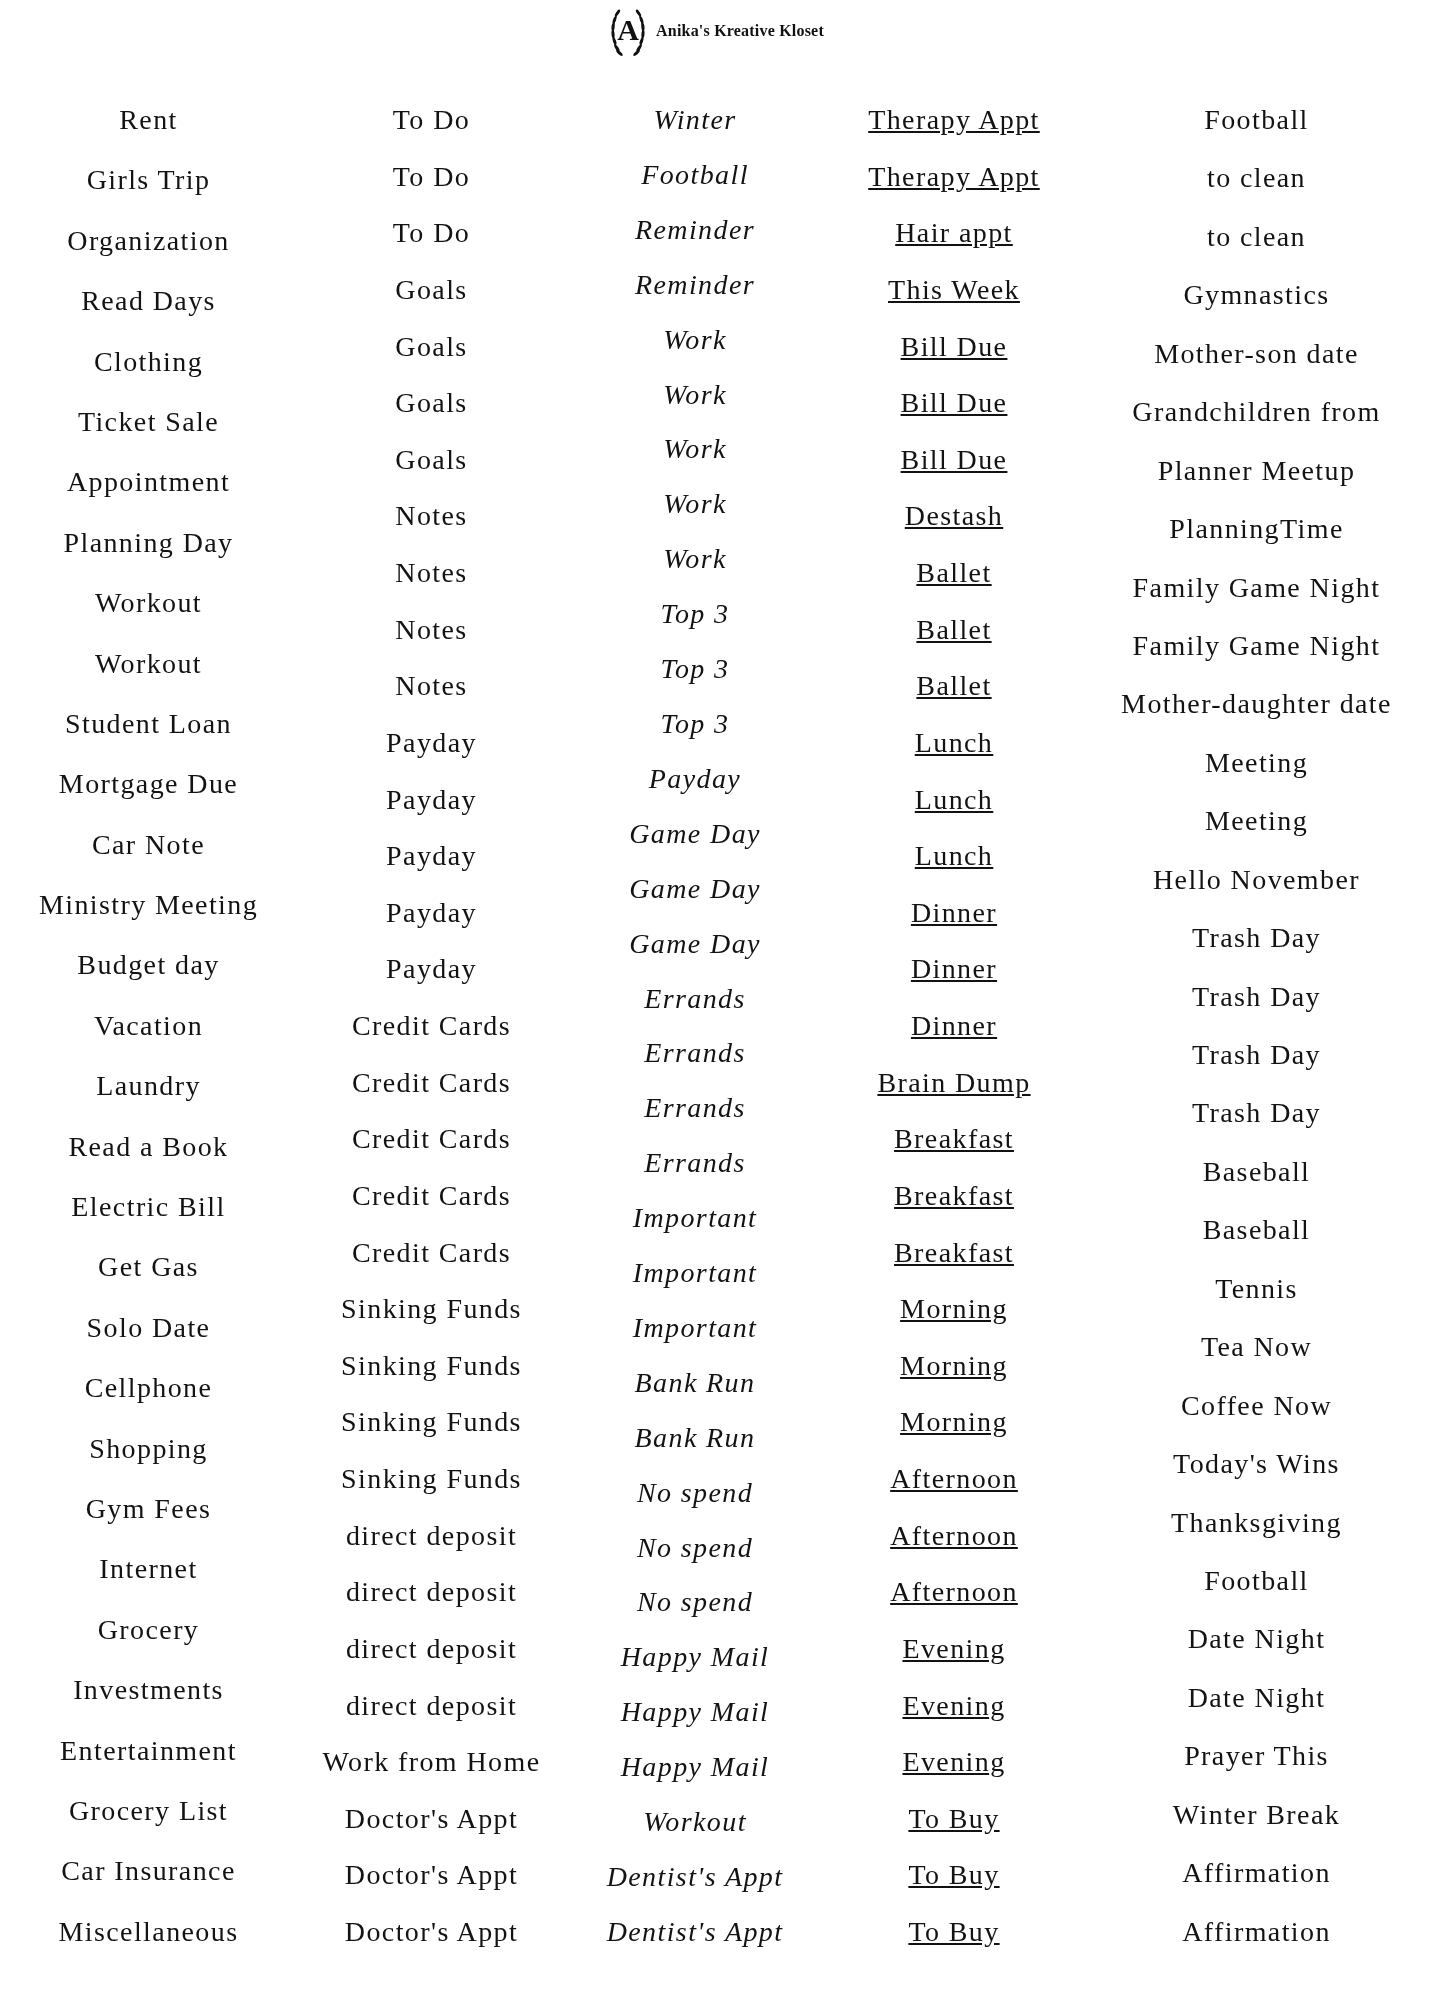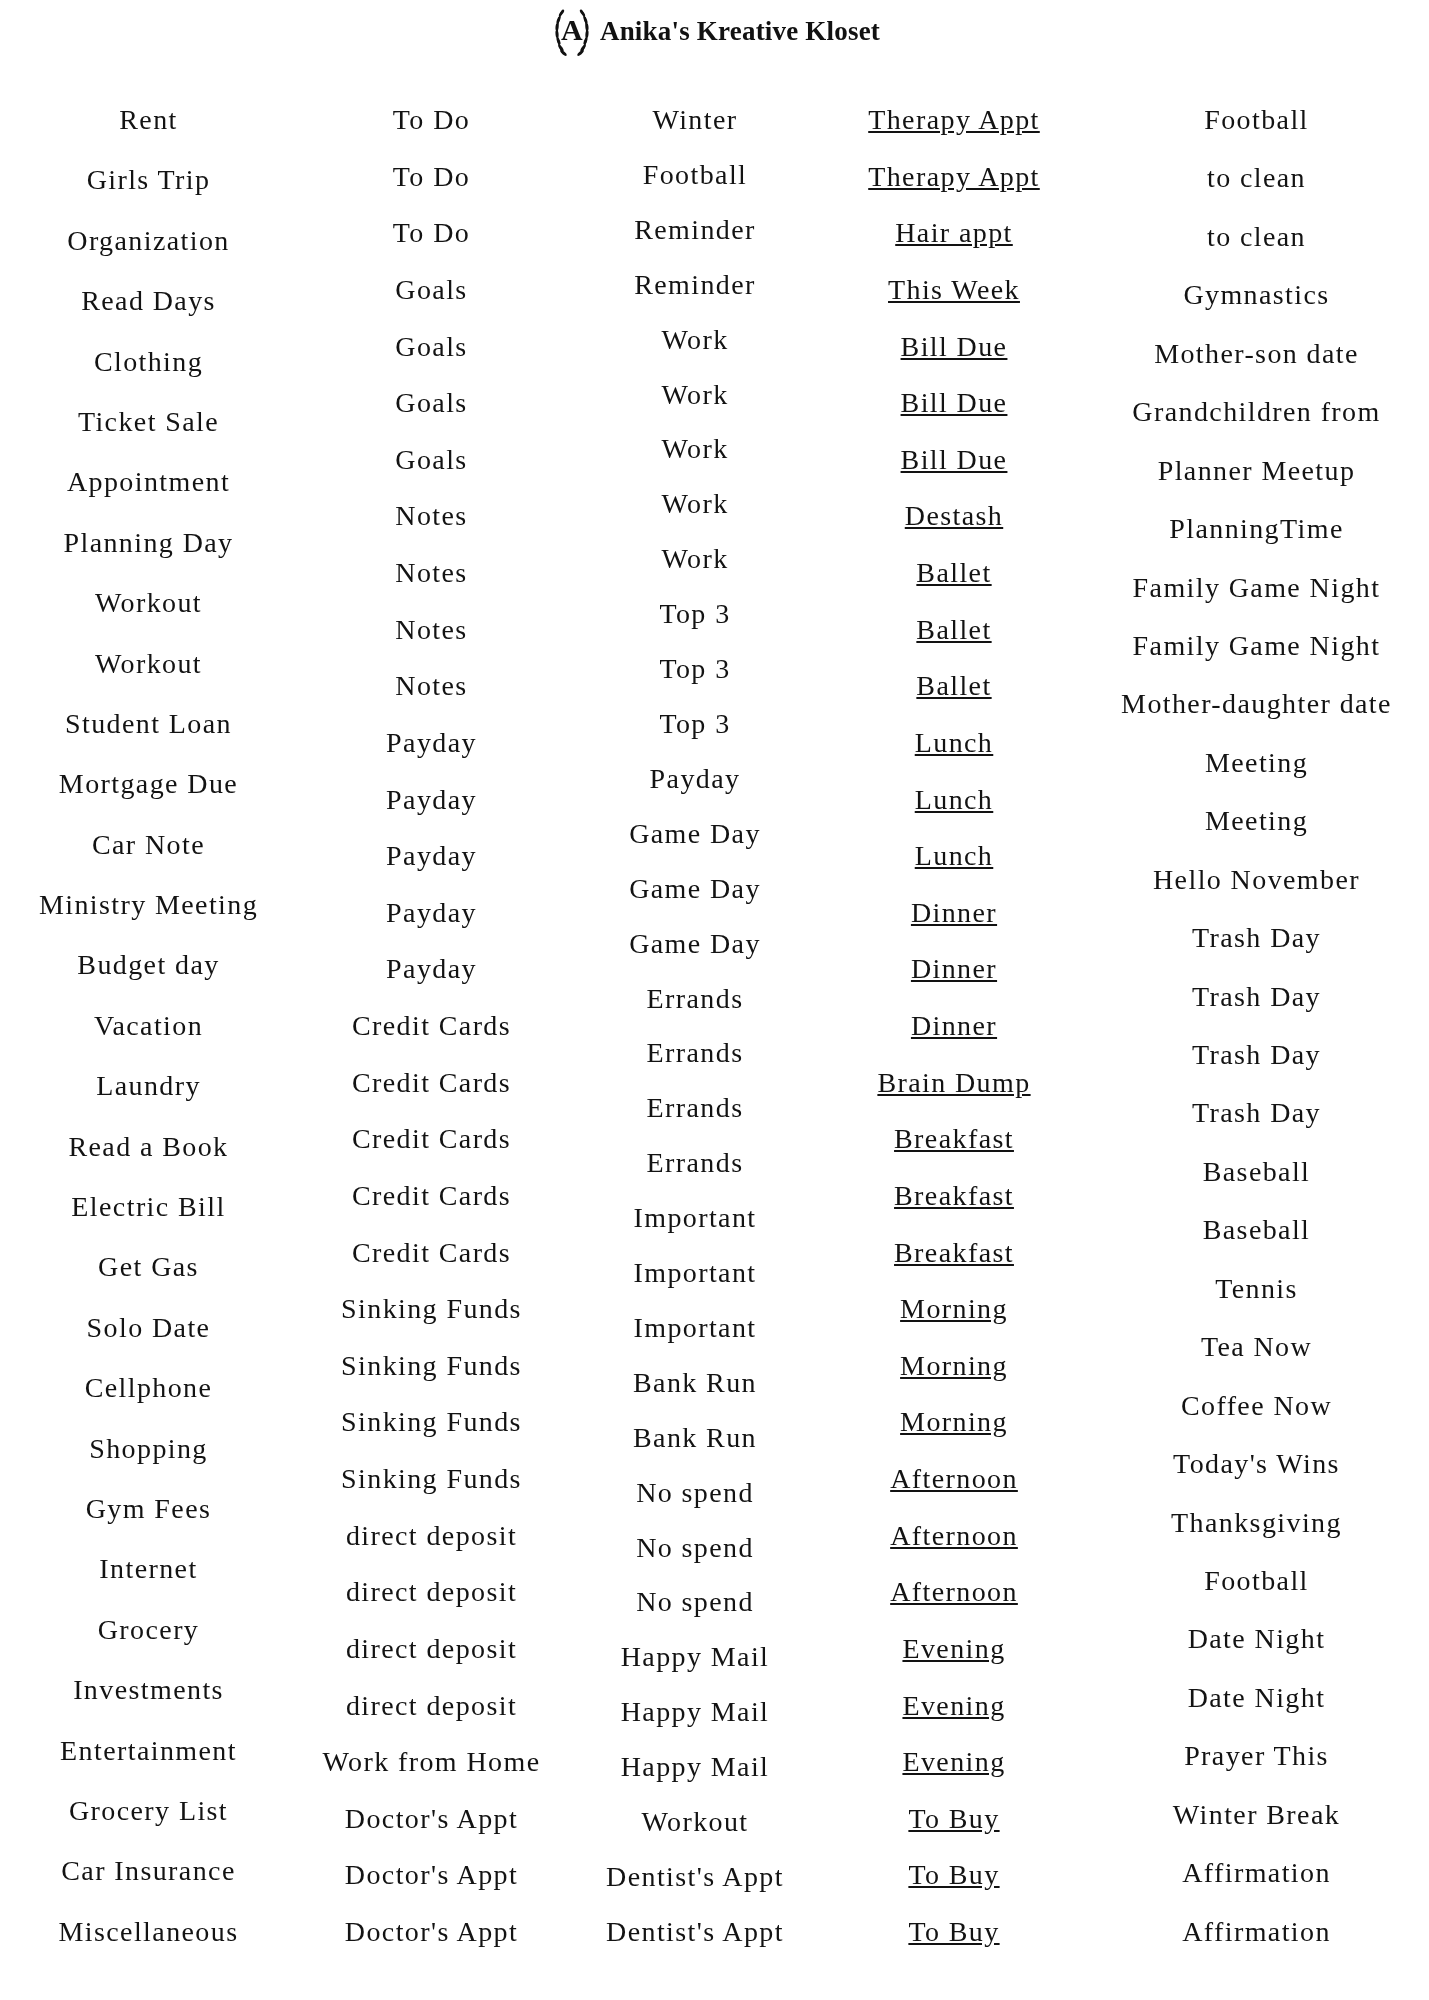--- a/index.html
+++ b/index.html
@@ -36,21 +36,21 @@
     font-family: "Liberation Serif", serif;
     font-weight: 700;
     font-size: 30px;
     line-height: 34px;
     color: #111;
   }
   .brand {
     margin: 0;
     font-family: "Liberation Serif", serif;
     font-weight: 700;
-    font-size: 27px;
+    font-size: 16px;
     letter-spacing: 0.2px;
     color: #111;
     white-space: nowrap;
   }
   .columns {
     position: absolute;
     top: 106px;
     left: 0;
     width: 1429px;
     height: 1840px;
@@ -59,21 +59,21 @@
   .col {
     display: flex;
     flex-direction: column;
     justify-content: space-between;
     align-items: center;
     text-align: center;
     gap: 12px;
   }
   .col-0 { flex: 0 0 297px; }
   .col-1 { flex: 0 0 269px; }
-  .col-2 { flex: 0 0 258px; }
+  .col-2 { flex: 0 0 258px; font-style: italic; }
   .col-3 { flex: 0 0 260px; text-decoration: underline; }
   .col-4 { flex: 0 0 345px; }
   .item {
     font-size: 28px;
     line-height: 1;
     letter-spacing: 1.4px;
     white-space: nowrap;
     color: #131313;
   }
 </style>

